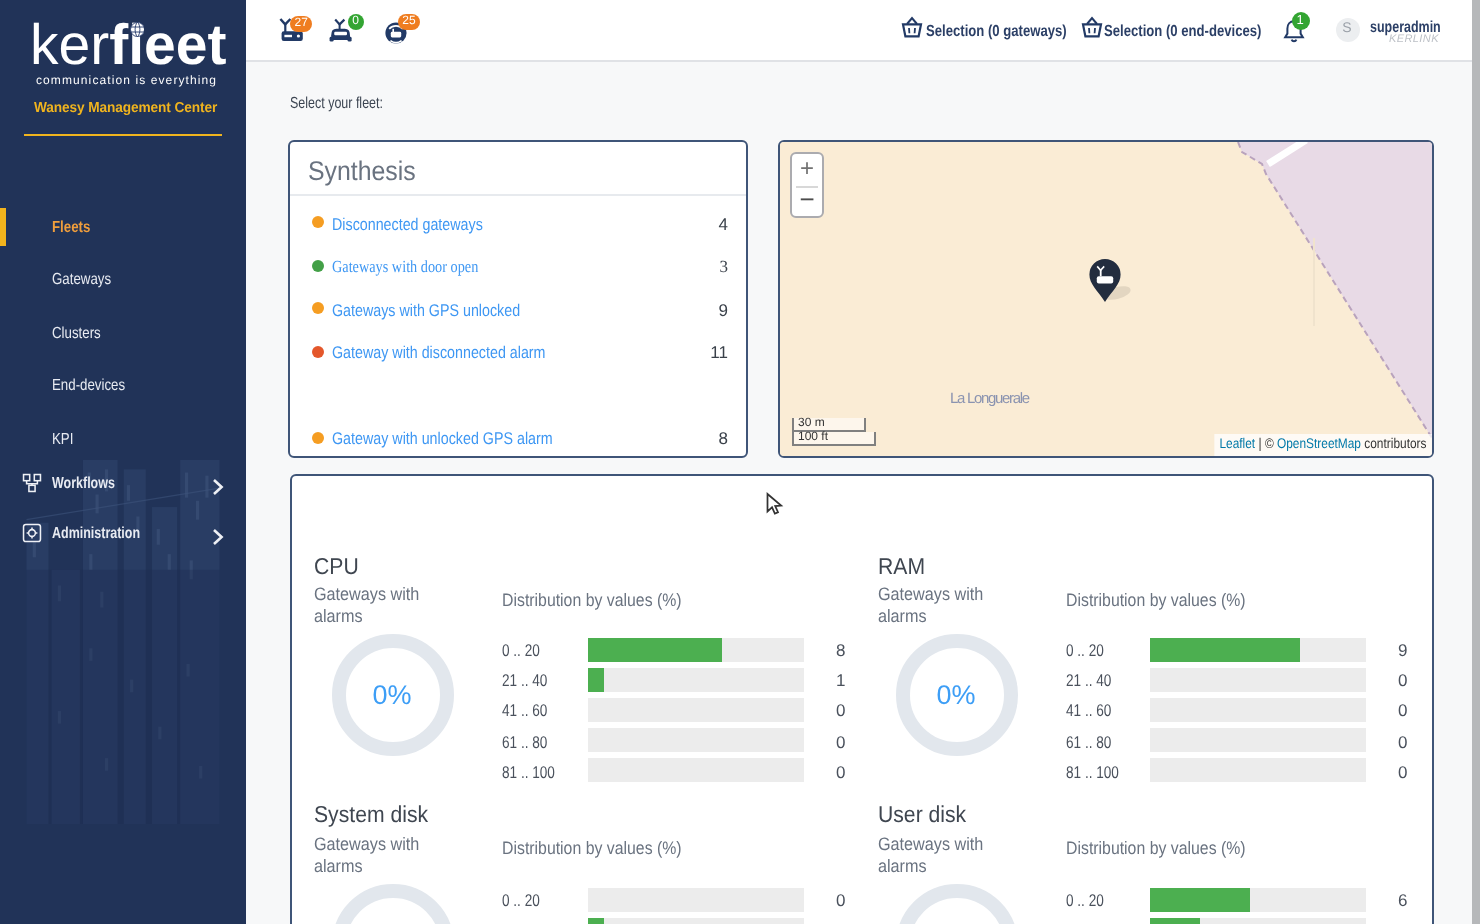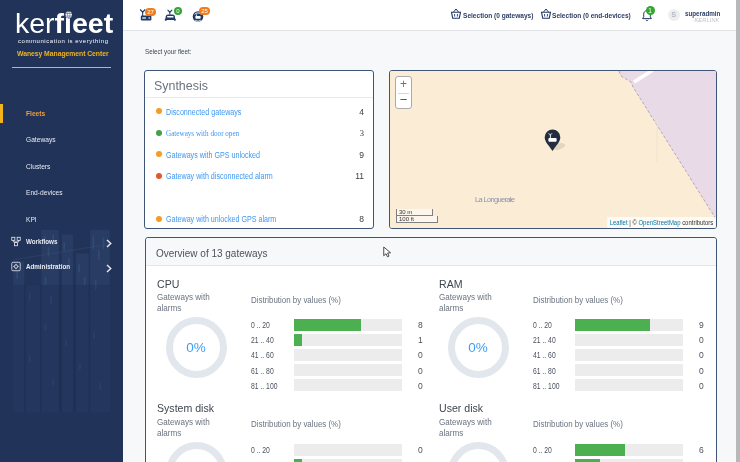--- a/index.html
+++ b/index.html
@@ -252,23 +252,20 @@
     <div style="position:absolute;left:0;top:16px;width:15px;height:16px;text-align:center;font-size:13px;color:#4c4c4c;line-height:14px;">−</div>
   </div>
 
   <div style="position:absolute;left:6px;top:138.4px;width:37px;height:6.8px;border:1px solid #808080;border-top:none;background:rgba(255,255,255,0.55);font-size:6px;color:#333;padding-left:2px;line-height:6px;">30 m</div>
   <div style="position:absolute;left:6px;top:144.8px;width:42px;height:7px;border:1px solid #808080;border-top:none;background:rgba(255,255,255,0.55);font-size:6px;color:#333;padding-left:2px;line-height:6.5px;">100 ft</div>
 
   <div style="position:absolute;right:0;bottom:0;height:11px;background:rgba(255,255,255,0.75);font-size:7px;color:#333;line-height:11px;padding:0 3px;white-space:nowrap;transform:scaleX(0.85);transform-origin:right;"><span style="color:#0078a8">Leaflet</span> | © <span style="color:#0078a8">OpenStreetMap</span> contributors</div>
 </div>
 
 <div class="card" id="ov">
-  <div id="ov-head">
-        <span class="t">Overview of 13 gateways</span>
-      </div>
 
   <div class="sect-title" style="left:11px;top:40px;">CPU</div>
   <div class="gwa" style="left:11px;top:54px;">Gateways with<br>alarms</div>
   <div class="dbv" style="left:105px;top:57px;">Distribution by values (%)</div>
   <div class="donut" style="left:19.5px;top:79px;"><span>0%</span></div>
   <div class="bar-label" style="left:105px;top:82px;">0 .. 20</div>
   <div class="bar-track" style="left:148px;top:80.5px;">
         <div class="bar-fill" style="width:66.5px;"></div>
       </div>
   <div class="bar-cnt" style="left:272px;top:82px;">8</div>

